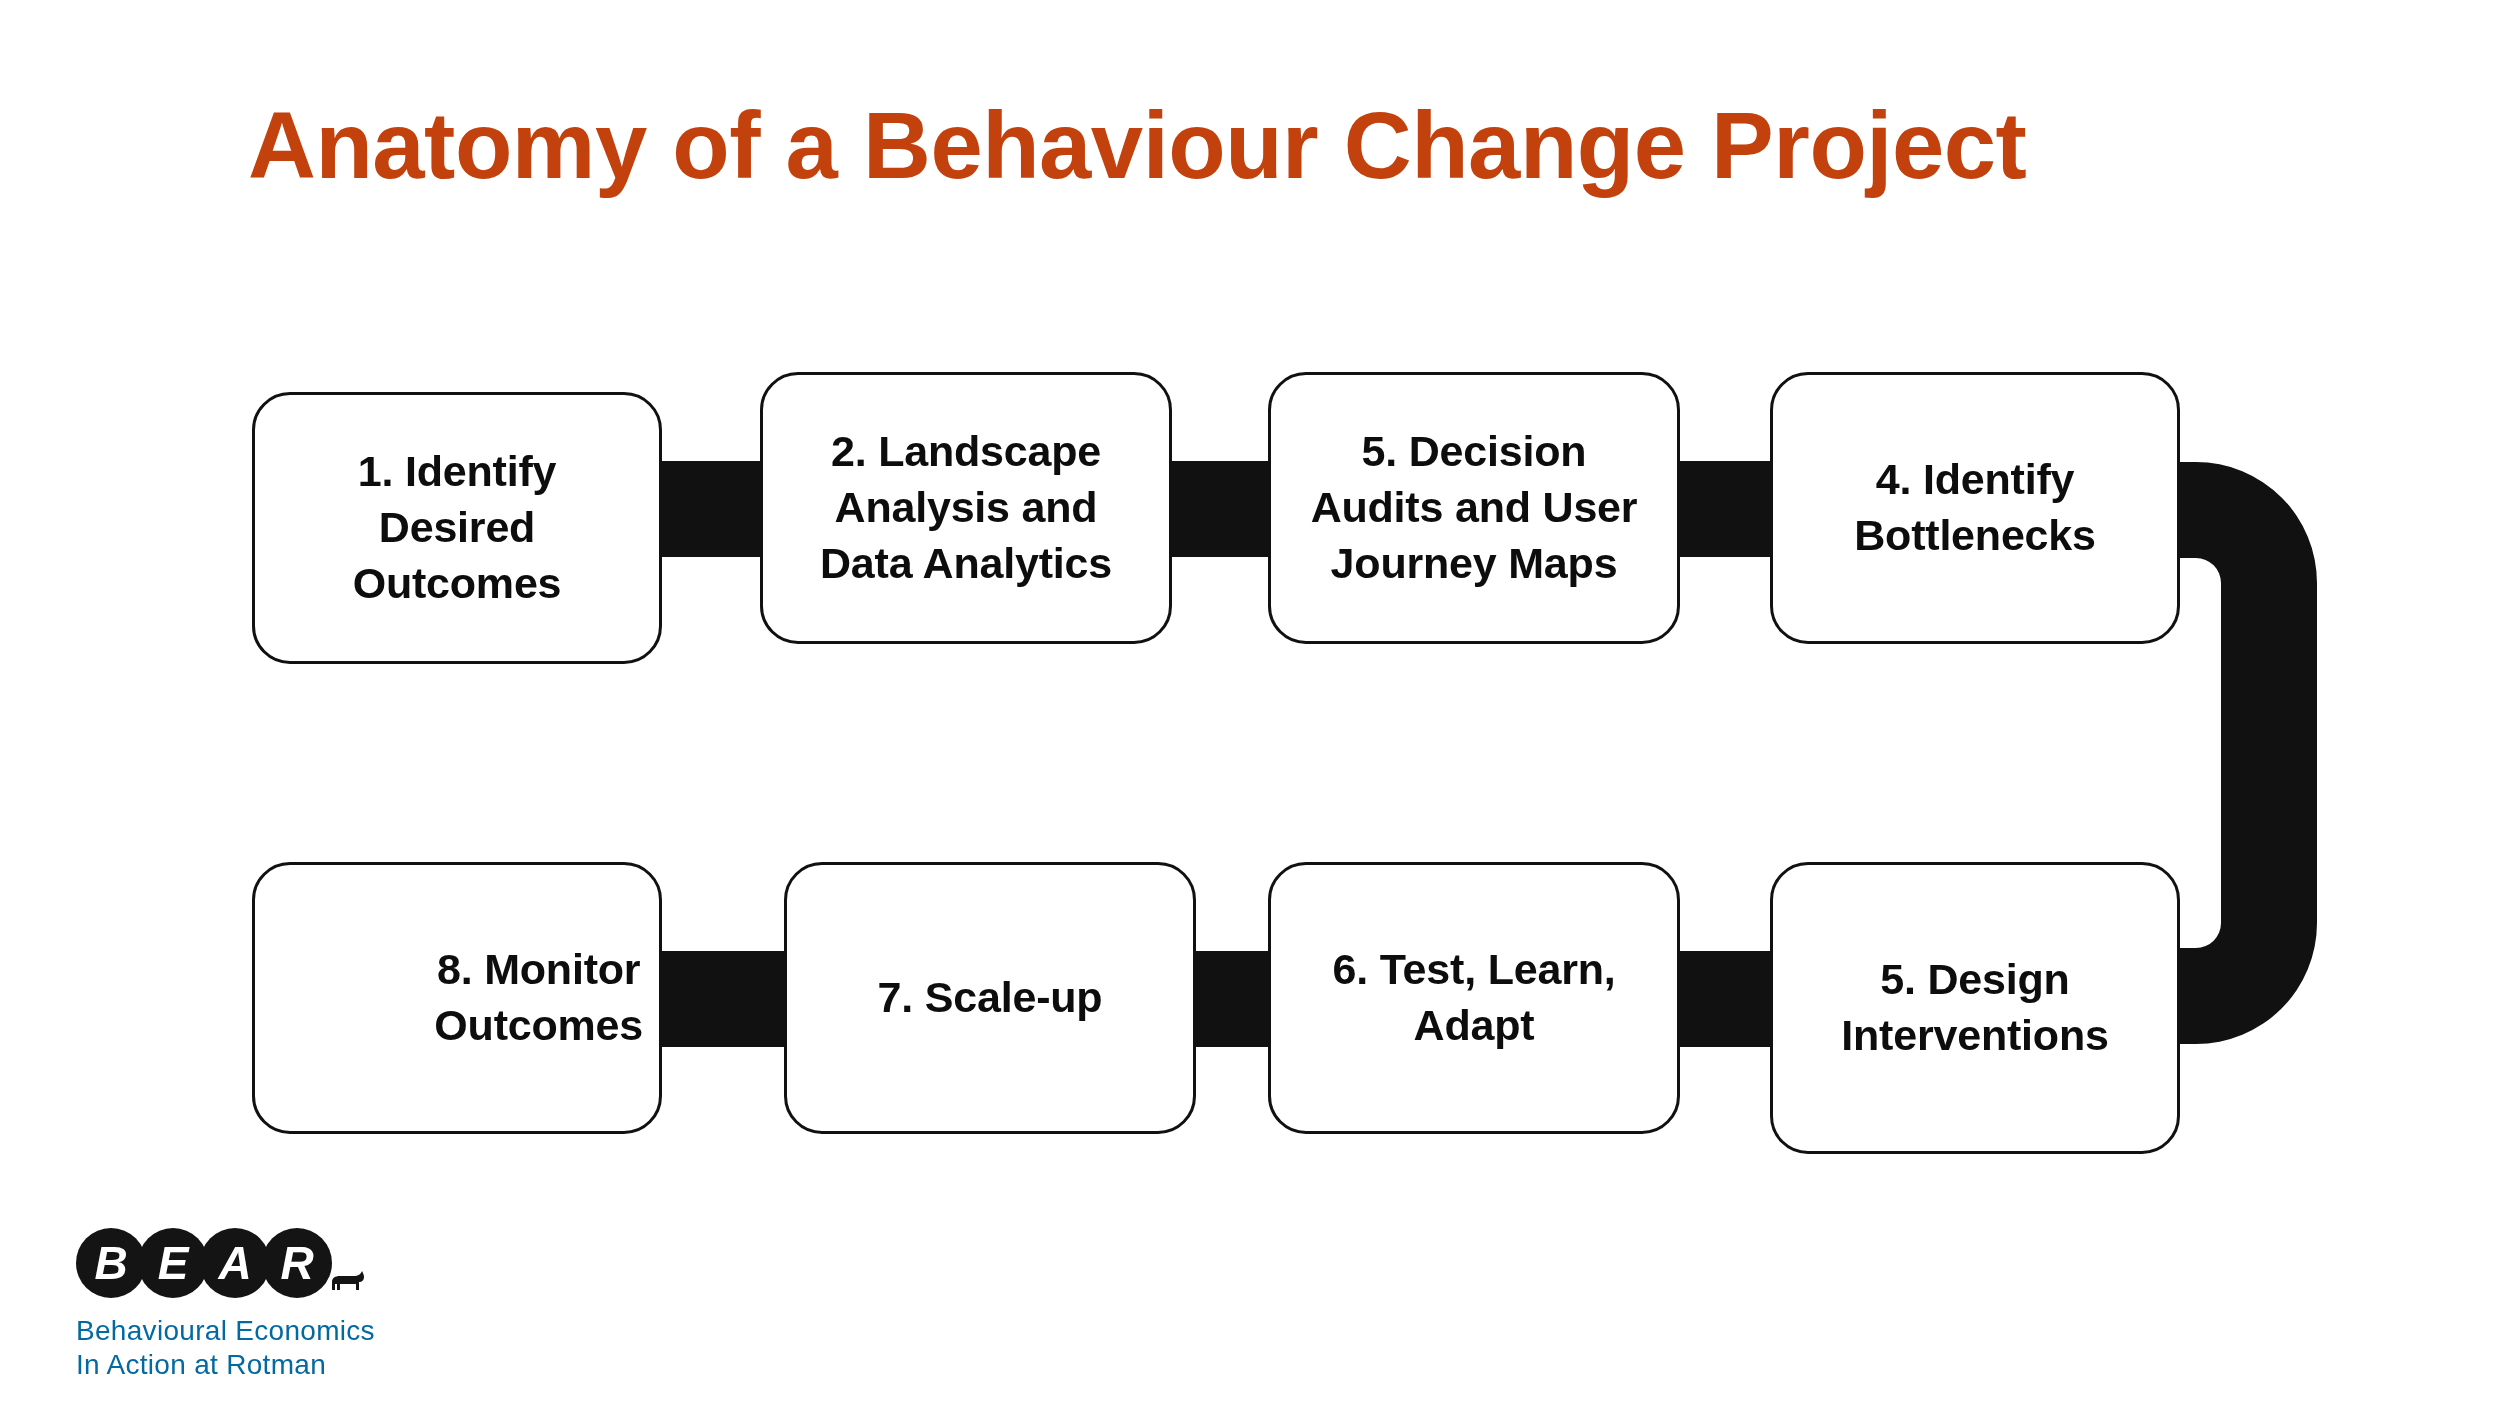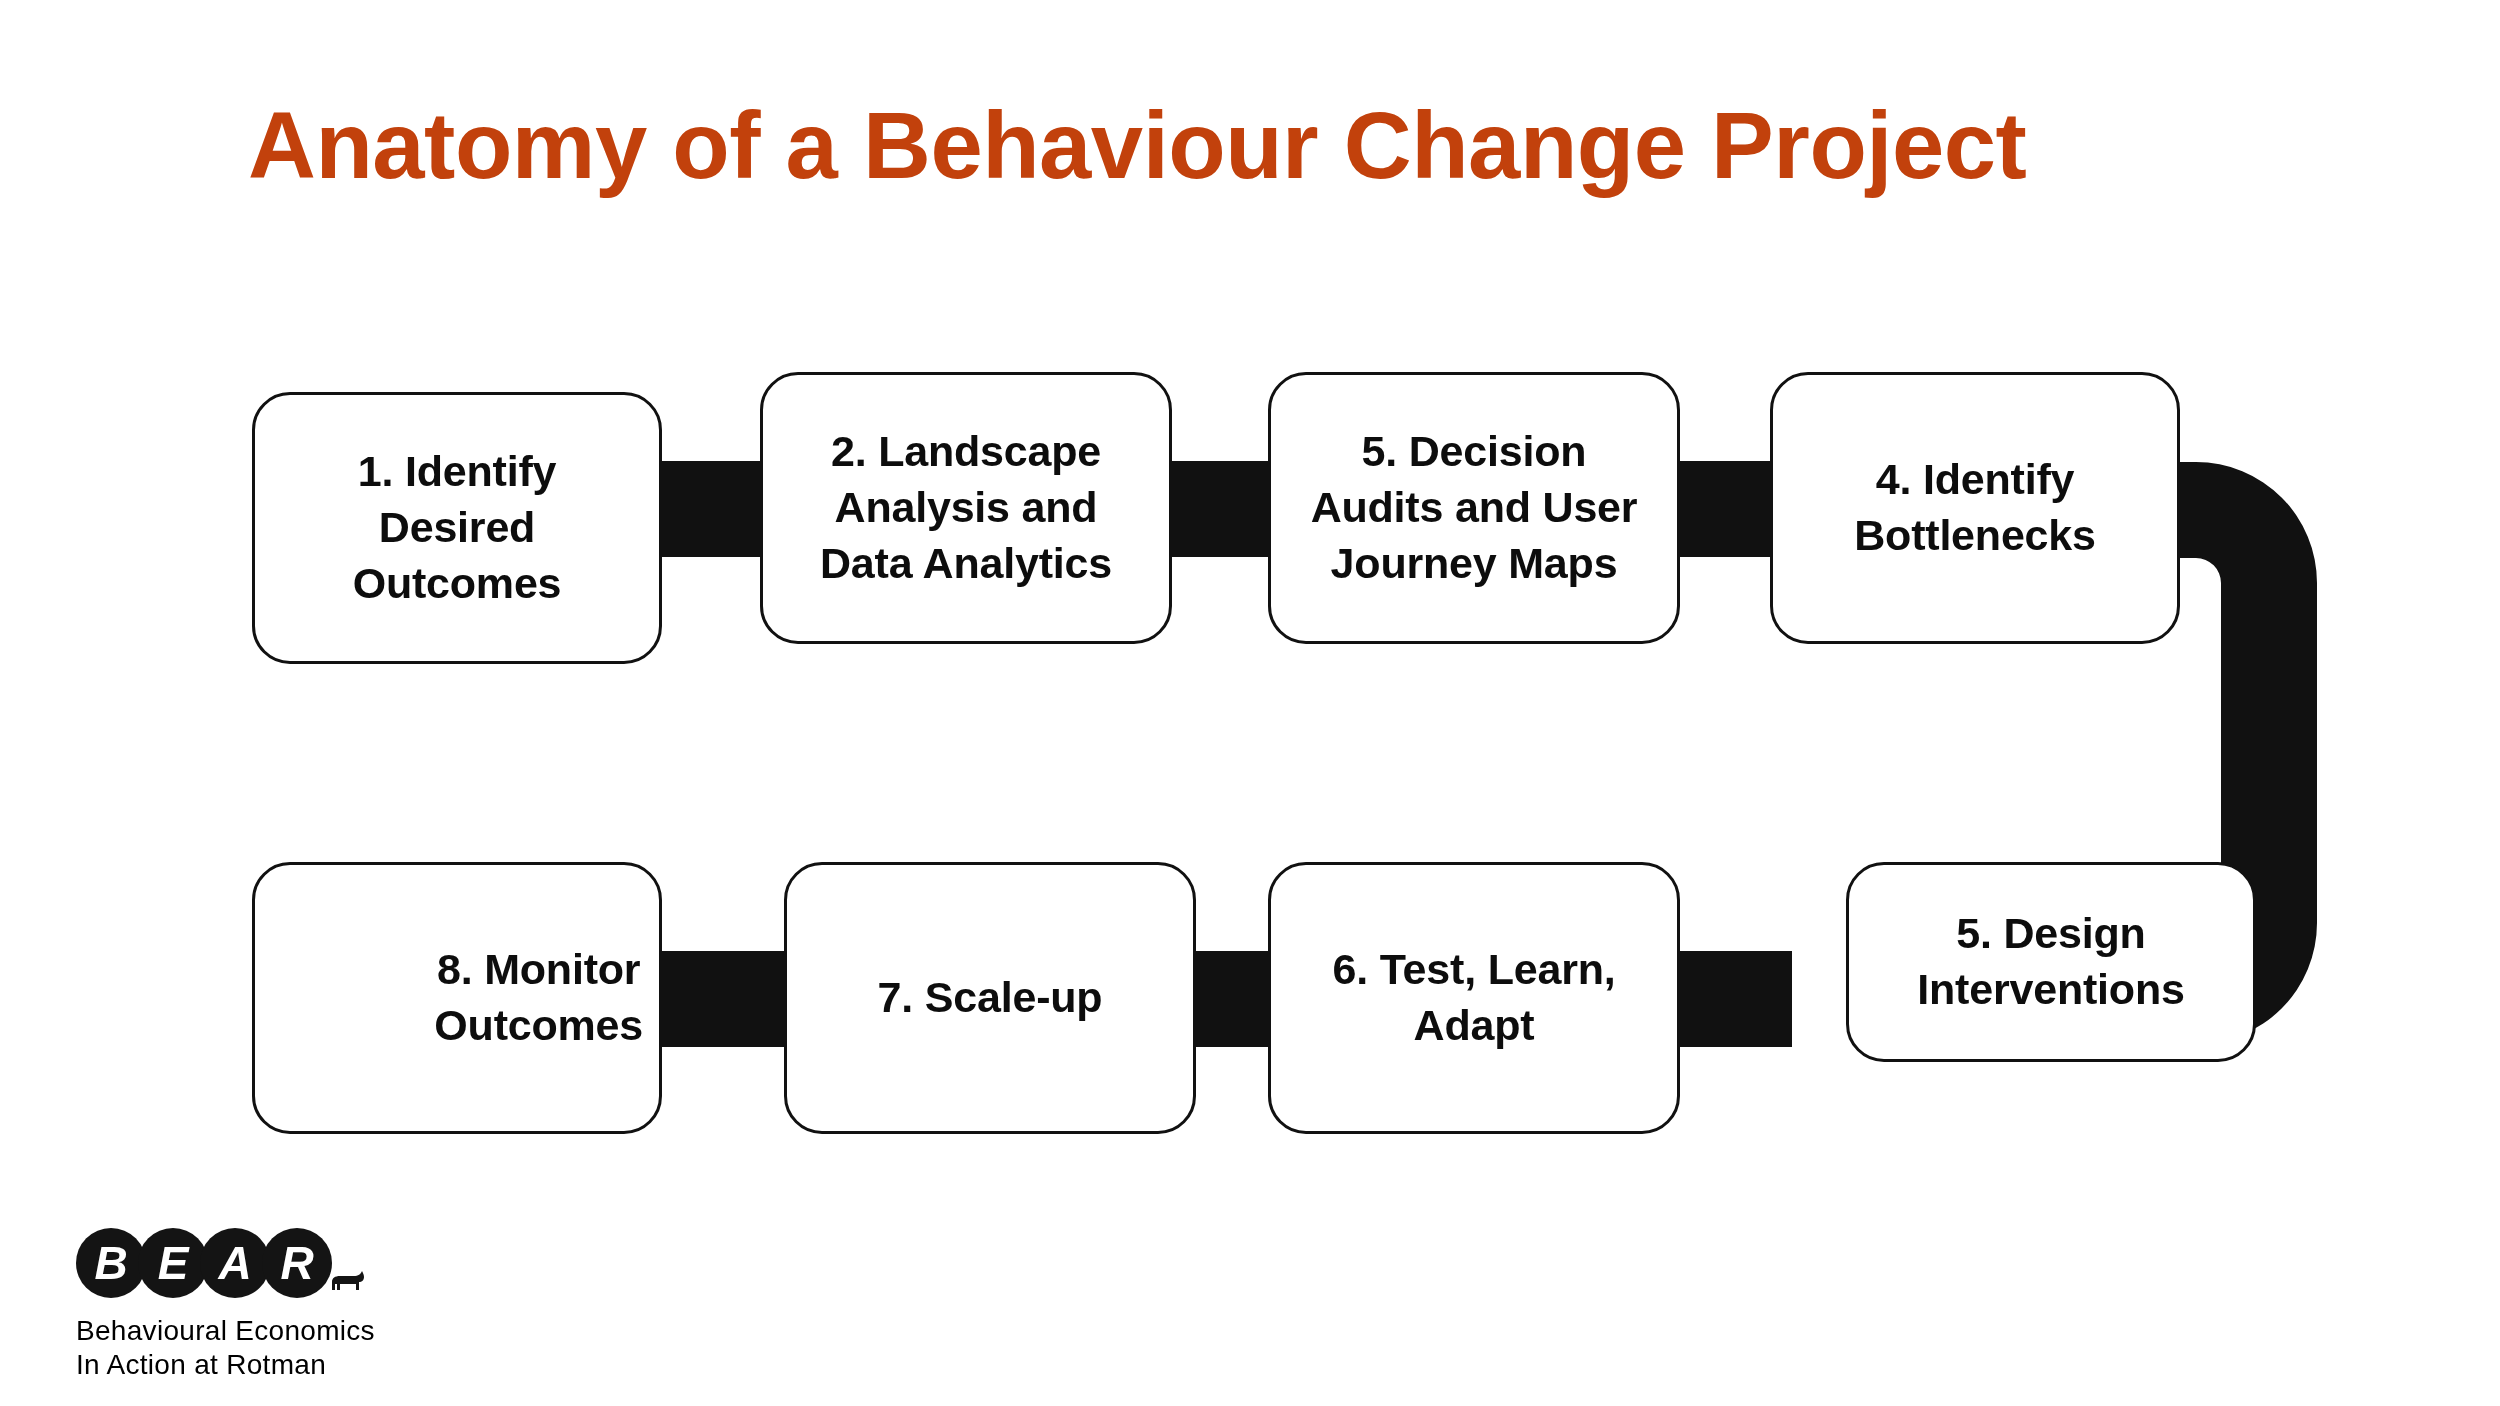--- a/index.html
+++ b/index.html
@@ -63,21 +63,21 @@
     letter-spacing: -0.2px;
   }
 
   
   #box-1 { left: 252px;  top: 372px; width: 410px;  height: 272px; margin-top: 20px; }
   #box-2 { left: 760px;  top: 372px; width: 412px;  height: 272px; }
   #box-3 { left: 1268px; top: 372px; width: 412px;  height: 272px; }
   #box-4 { left: 1770px; top: 372px; width: 410px;  height: 272px; }
 
   
-  #box-5 { left: 1846px; top: 862px; width: 410px;  height: 200px; }
+  #box-5 { left: 1770px; top: 862px; width: 410px;  height: 292px; }
   #box-6 { left: 1268px; top: 862px; width: 412px;  height: 272px; }
   #box-7 { left: 784px;  top: 862px; width: 412px;  height: 272px; }
   #box-8 { left: 252px;  top: 862px; width: 410px;  height: 272px; justify-content: flex-end; }
 
   
   #logo {
     position: absolute;
     left: 76px;
     top: 1228px;
     width: 320px;
@@ -113,21 +113,21 @@
     position: absolute;
     left: 252px;
     top: 40px;
     width: 40px;
     height: 26px;
   }
   #logo-tagline {
     margin-top: 8px;
     font-size: 28px;
     line-height: 1.22;
-    color: #000000;
+    color: #0369a1;
     font-weight: 400;
     white-space: pre-line;
     letter-spacing: 0.3px;
   }
 </style>
 </head>
 <body>
 
 <div id="slide">
 

